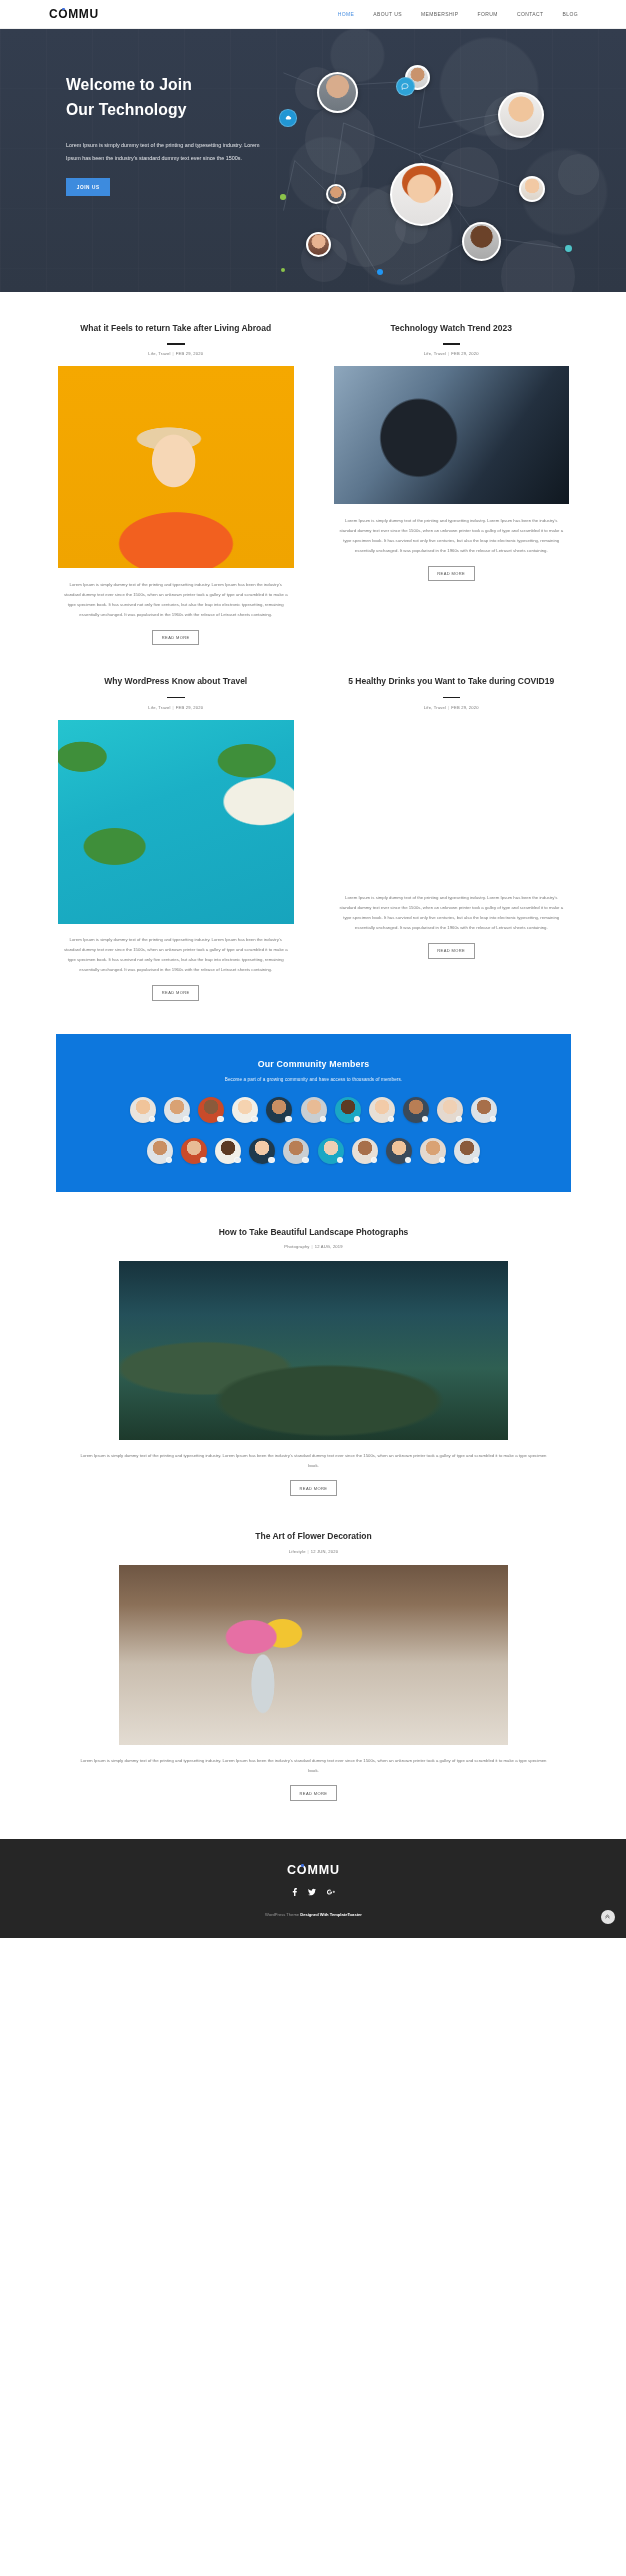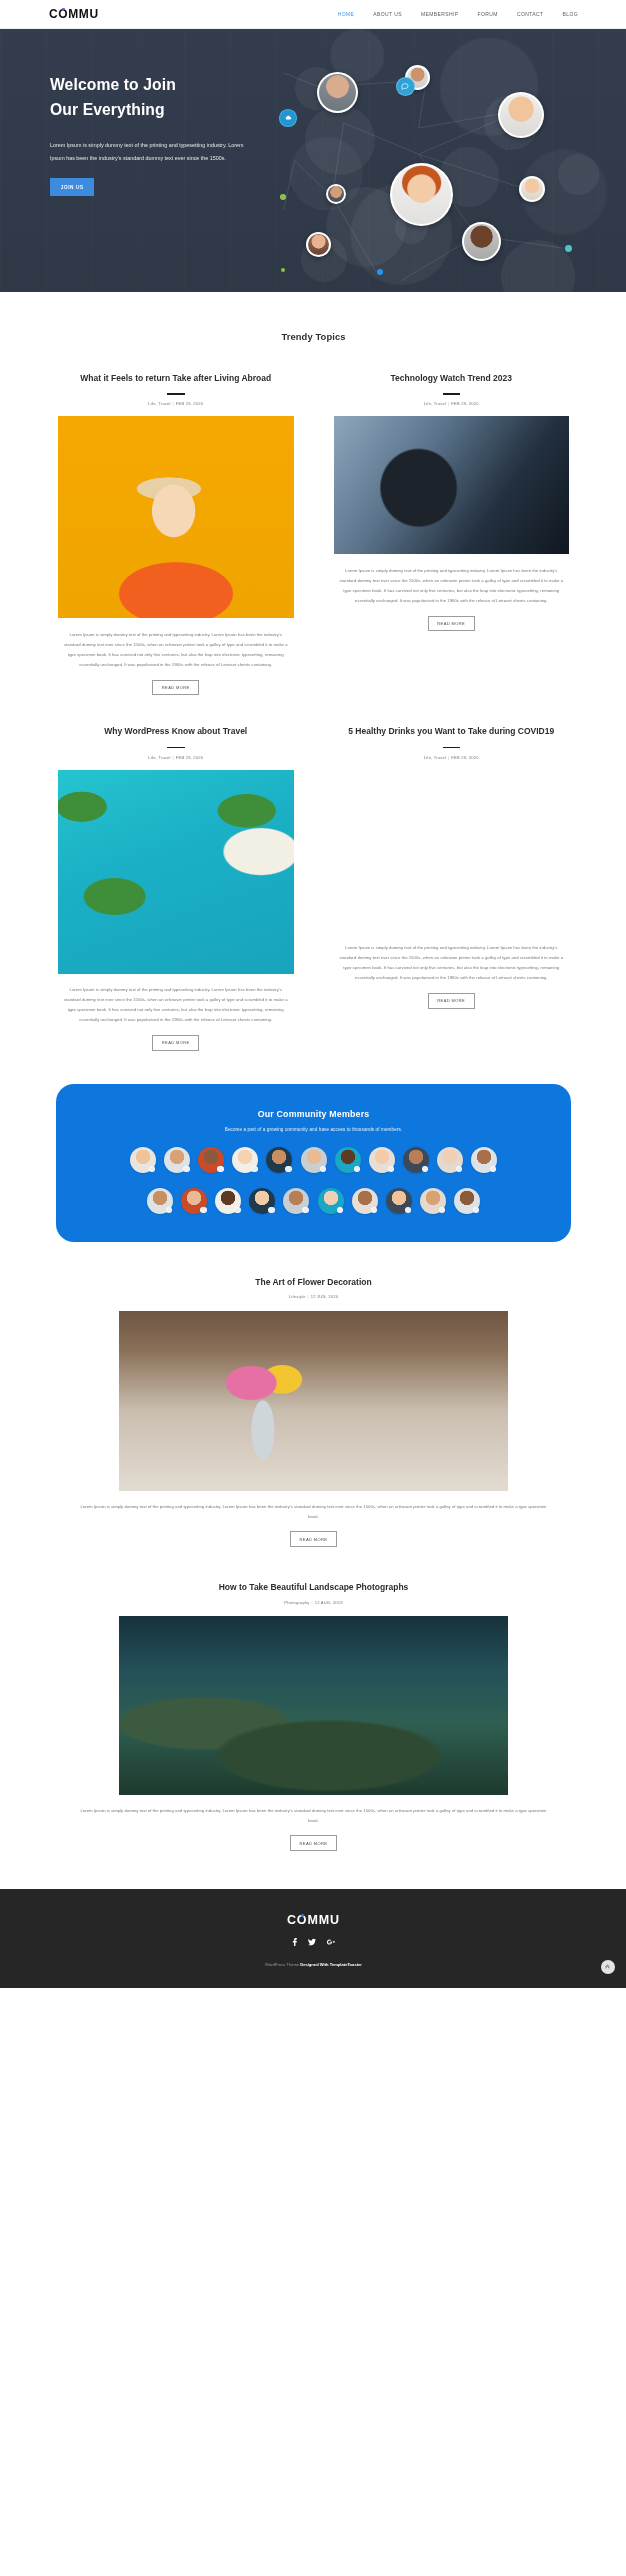--- a/index.html
+++ b/index.html
@@ -75,20 +75,21 @@
     background-image:
       linear-gradient(90deg, rgba(255,255,255,.18) 0.6px, transparent 0.6px),
       linear-gradient(0deg, rgba(255,255,255,.12) 0.6px, transparent 0.6px);
     background-size: 46px 60px, 46px 60px;
   }
   .hero-inner {
     position: relative;
     z-index: 5;
     padding: 43px 0 0 50px;
     width: 301px;
+    margin-left: 16px;
   }
   .hero h1 {
     font-size: 15.7px;
     line-height: 1.62;
     color: #ffffff;
     font-weight: bold;
     letter-spacing: 0.1px;
   }
   .hero p {
     margin-top: 16.3px;
@@ -248,21 +249,20 @@
       radial-gradient(ellipse 30% 20% at 22% 60%, #3c5a40 0 70%, transparent 76%),
       linear-gradient(180deg,#17323c 0%, #24505a 30%, #2f5f52 60%, #1d3a2c 100%);
   }
 
   
   .members-wrap { padding: 33px 56px 0; }
   .members {
     background: #0d77dd;
     padding: 25px 0 27.6px;
     text-align: center;
-    border-radius: 18px;
   }
   .members h2 {
     color: #fff;
     font-size: 8.8px;
     font-weight: bold;
     letter-spacing: 0.2px;
   }
   .members p {
     color: #e8f1fb;
     font-size: 4.6px;
@@ -455,28 +455,27 @@
       </div>
       <i class="chip" style="left:565px;top:216px;width:6.9px;height:6.9px;background:#4fc4c8"></i>
       <i class="chip" style="left:377px;top:240px;width:6.3px;height:6.3px;background:#2196f3"></i>
       <i class="chip" style="left:281px;top:239px;width:4.4px;height:4.4px;background:#8bc34a"></i>
       <i class="chip" style="left:280px;top:165px;width:5.6px;height:5.6px;background:#8bc34a"></i>
     </div>
 
     <div class="hero-inner">
       <h1>
         <span>Welcome to Join</span><br>
-        <span>Our Everything</span>
+        <span>Our Technology</span>
       </h1>
       <p>Lorem Ipsum is simply dummy text of the printing and typesetting industry. Lorem Ipsum has been the industry's standard dummy text ever since the 1500s.</p>
       <button class="btn-join">JOIN US</button>
     </div>
   </div>
 
-  <div class="sec-title">Trendy Topics</div>
 
   <div class="grid">
 
     <div class="col">
       <div class="post">
         <h2>What it Feels to return Take after Living Abroad</h2>
         <div class="rule"></div>
         <div class="meta">
           <span>Life, Travel</span><span class="sep">|</span><span>FEB 29, 2020</span>
         </div>
@@ -553,38 +552,38 @@
           <div class="av" style="background-image: radial-gradient(circle at 50% 38%, rgb(239, 208, 180) 0px, rgb(239, 208, 180) 34%, transparent 36%), linear-gradient(rgb(26, 167, 196), rgb(26, 167, 196));"></div>
           <div class="av" style="background-image: radial-gradient(circle at 50% 38%, rgb(167, 111, 74) 0px, rgb(167, 111, 74) 34%, transparent 36%), linear-gradient(rgb(231, 223, 214), rgb(231, 223, 214));"></div>
           <div class="av" style="background-image: radial-gradient(circle at 50% 38%, rgb(240, 196, 154) 0px, rgb(240, 196, 154) 34%, transparent 36%), linear-gradient(rgb(58, 74, 90), rgb(58, 74, 90));"></div>
           <div class="av" style="background-image: radial-gradient(circle at 50% 38%, rgb(217, 162, 116) 0px, rgb(217, 162, 116) 34%, transparent 36%), linear-gradient(rgb(228, 217, 207), rgb(228, 217, 207));"></div>
           <div class="av" style="background-image: radial-gradient(circle at 50% 38%, rgb(138, 90, 59) 0px, rgb(138, 90, 59) 34%, transparent 36%), linear-gradient(rgb(221, 226, 230), rgb(221, 226, 230));"></div>
         </div>
     </div>
   </div>
 
   <div class="wide">
+    <h2>How to Take Beautiful Landscape Photographs</h2>
+    <div class="meta">
+      <span>Photography</span><span class="sep">|</span><span>12 AUG, 2019</span>
+    </div>
+    <div class="thumb-wrap">
+      <div class="thumb img-landscape"></div>
+    </div>
+    <div class="excerpt">Lorem Ipsum is simply dummy text of the printing and typesetting industry. Lorem Ipsum has been the industry's standard dummy text ever since the 1500s, when an unknown printer took a galley of type and scrambled it to make a type specimen book.</div>
+    <button class="btn-read">READ MORE</button>
+  </div>
+
+  <div class="wide">
     <h2>The Art of Flower Decoration</h2>
     <div class="meta">
       <span>Lifestyle</span><span class="sep">|</span><span>12 JUN, 2020</span>
     </div>
     <div class="thumb-wrap">
       <div class="thumb img-flowers"></div>
-    </div>
-    <div class="excerpt">Lorem Ipsum is simply dummy text of the printing and typesetting industry. Lorem Ipsum has been the industry's standard dummy text ever since the 1500s, when an unknown printer took a galley of type and scrambled it to make a type specimen book.</div>
-    <button class="btn-read">READ MORE</button>
-  </div>
-
-  <div class="wide">
-    <h2>How to Take Beautiful Landscape Photographs</h2>
-    <div class="meta">
-      <span>Photography</span><span class="sep">|</span><span>12 AUG, 2019</span>
-    </div>
-    <div class="thumb-wrap">
-      <div class="thumb img-landscape"></div>
     </div>
     <div class="excerpt">Lorem Ipsum is simply dummy text of the printing and typesetting industry. Lorem Ipsum has been the industry's standard dummy text ever since the 1500s, when an unknown printer took a galley of type and scrambled it to make a type specimen book.</div>
     <button class="btn-read">READ MORE</button>
   </div>
 
   <div class="footer">
     <div class="logo-f">
       <span>COMMU</span>
       <i class="dot"></i>
     </div>

